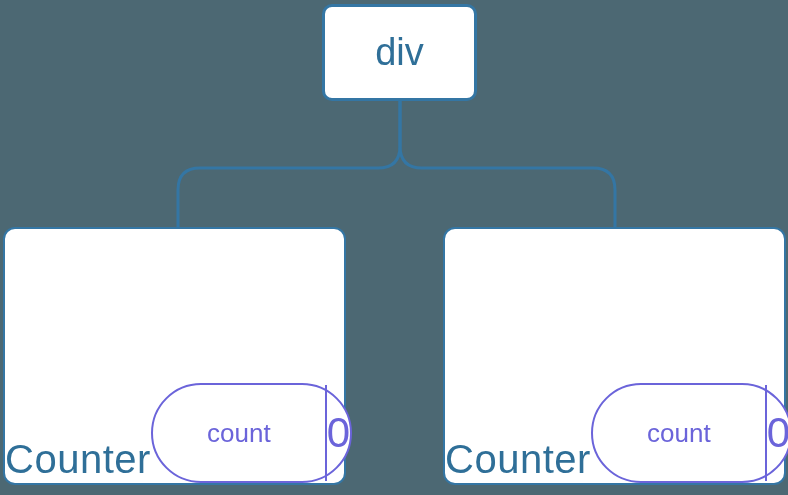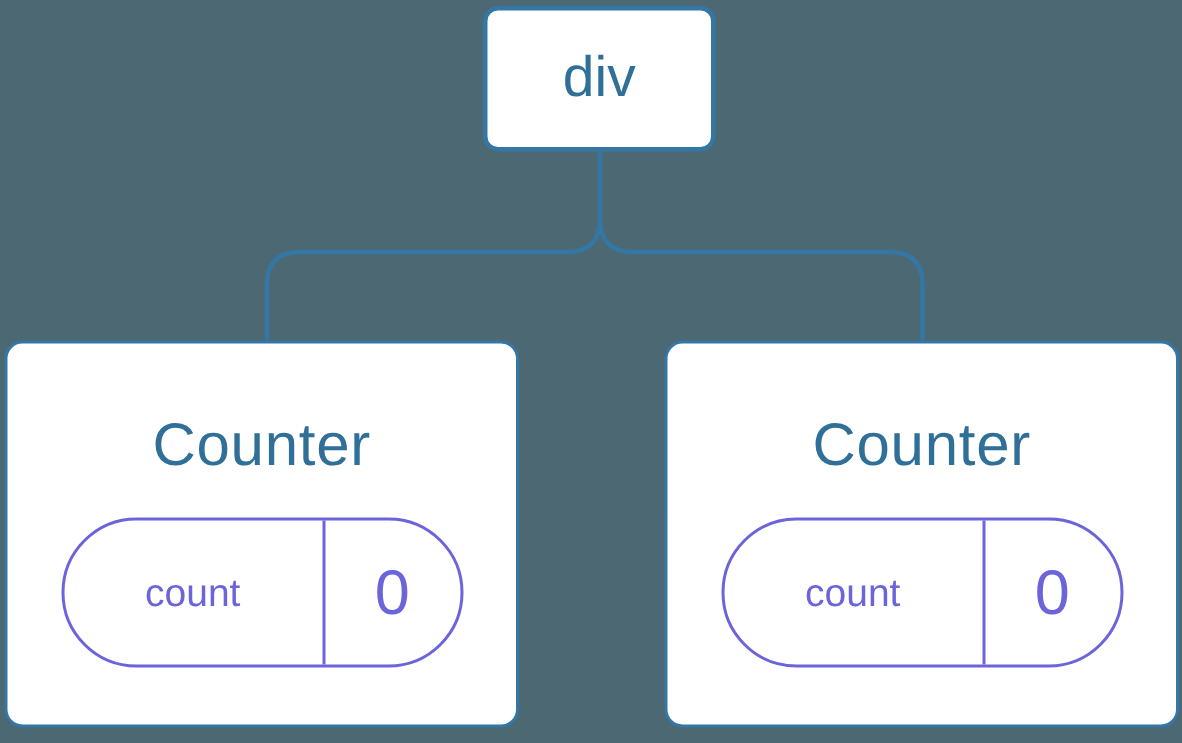--- a/index.html
+++ b/index.html
@@ -47,22 +47,22 @@
     color: var(--label-blue);
   }
   .card {
     position: absolute;
     top: 227px;
     width: 343px; height: 258px;
     background: var(--node-fill);
     border: 2px solid var(--line-blue);
     border-radius: 12px;
     display: flex;
-    flex-direction: column;
-    align-items: center;
+    flex-direction: row;
+    align-items: flex-end;
   }
   .card-left  { left: 3px; }
   .card-right { left: 443px; }
   .card-title {
     margin-top: 44px;
     font-size: 40px;
     font-weight: 500;
     color: var(--label-blue);
     letter-spacing: 0.5px;
     line-height: 1.2;

